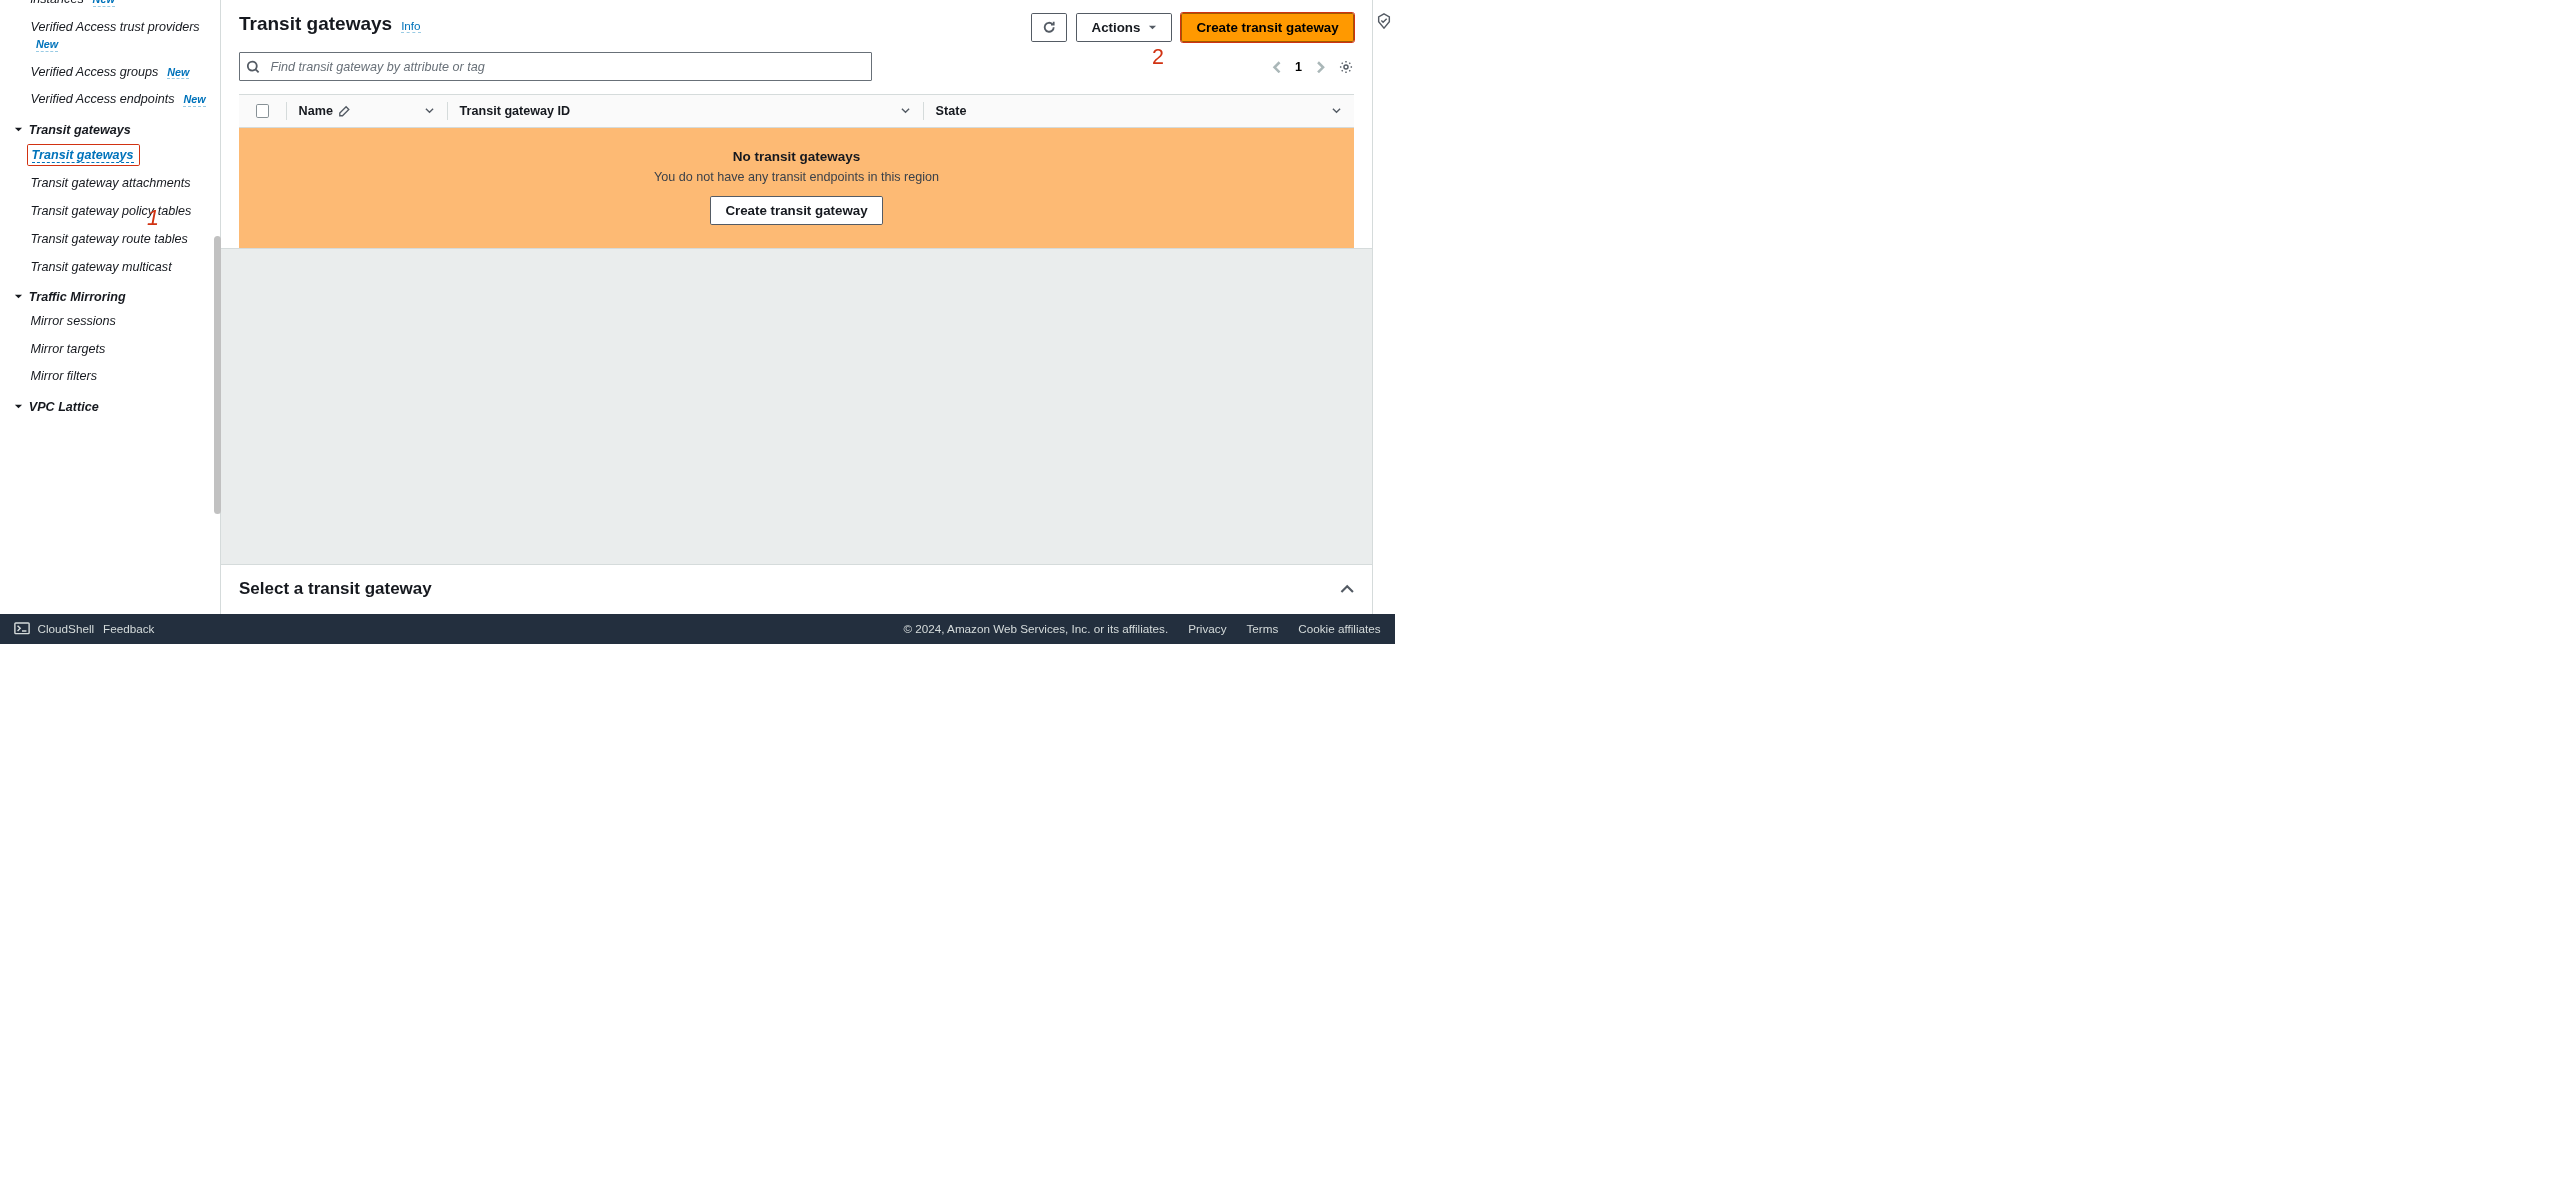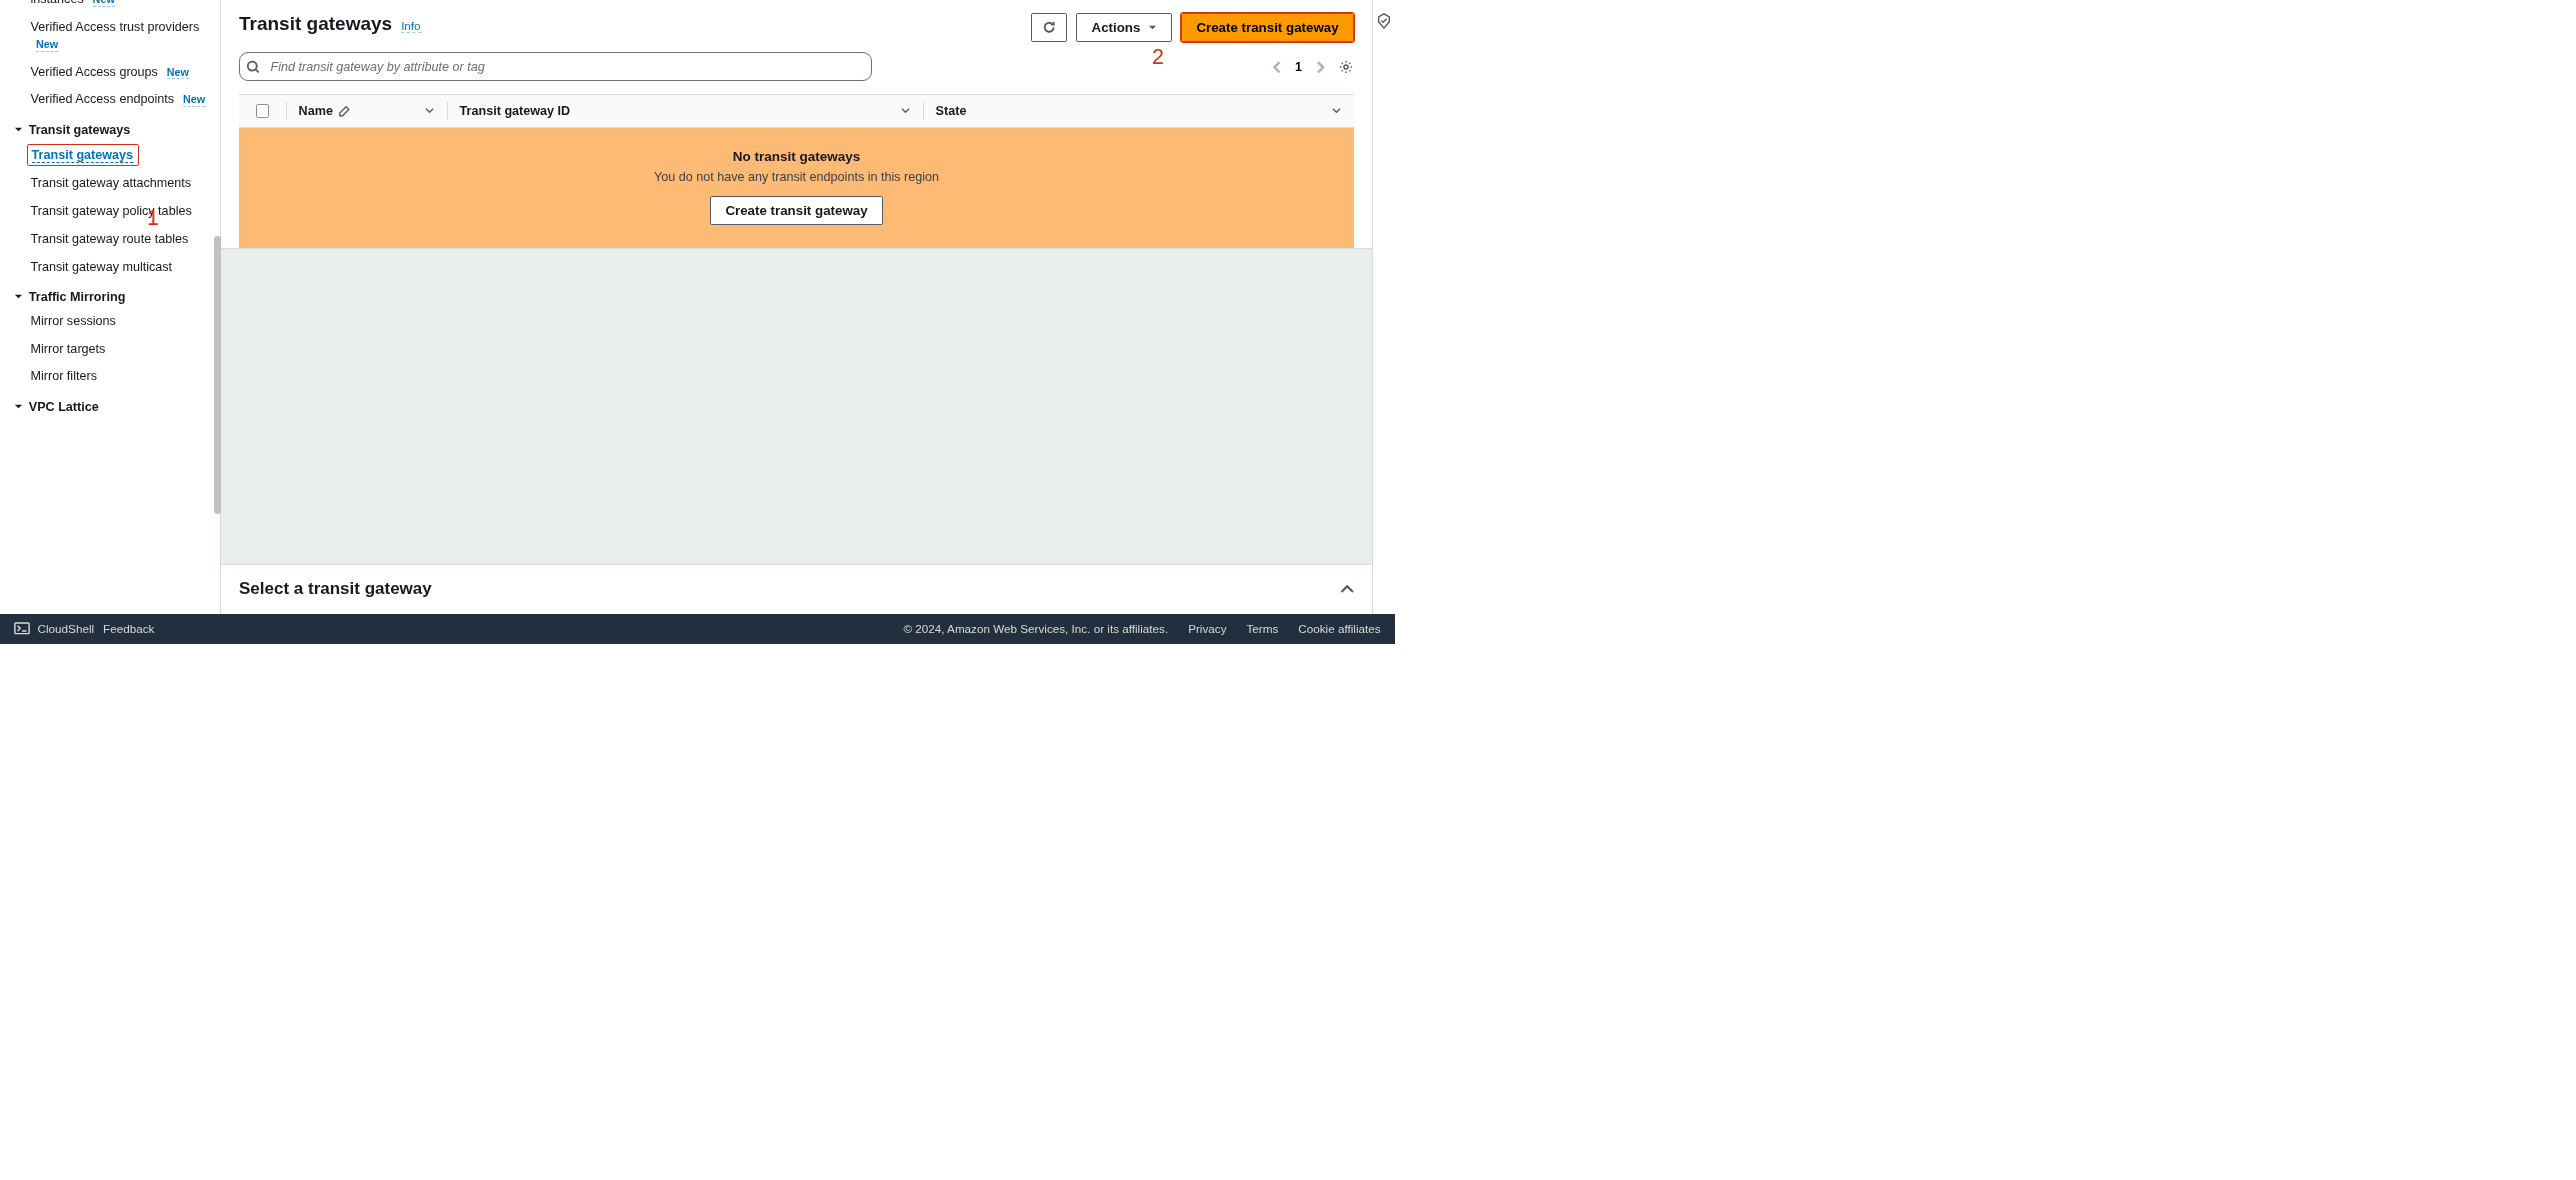--- a/index.html
+++ b/index.html
@@ -14,21 +14,21 @@
     --bg3:#eaeded;
     --dark:#232f3e;
     --blueline:#0972d3;
   }
   *{box-sizing:border-box}
   html,body{margin:0;padding:0;height:100%;font-family:"Amazon Ember","Helvetica Neue",Arial,sans-serif;color:var(--ink);font-size:12.6px;}
   body{display:flex;flex-direction:column;height:644px;width:1395px; overflow:hidden;}
   .workspace{flex:1 1 auto;display:flex;min-height:0;}
   
   .sidebar-wrap{width:221px;flex:0 0 221px;border-right:0.9px solid var(--border);position:relative;background:var(--bg);}
-  .sidebar{height:100%;overflow:hidden;padding-bottom:4px;}
+  .sidebar{height:100%;overflow:hidden;padding-bottom:4px;font-style:italic;}
   .sb-scroll{position:absolute;right:-0.9px;top:0;width:7.2px;height:100%;}
   .sb-scroll .track{position:absolute;right:0;top:0;bottom:0;width:7.2px;}
   .sb-scroll .thumb{position:absolute;right:0;top:236px;width:7.2px;height:278px;background:#c1c1c1;border-radius:3.6px;}
   .sb-item{padding:5.4px 10.8px 5.4px 30.5px;color:var(--ink);line-height:1.35;}
   .sb-item.clip{margin-top:-14.4px}
   .new-badge{color:var(--link);font-size:10.8px;margin-left:5.4px;border-bottom:0.9px dashed #99cbe4;padding-bottom:0.9px;font-weight:600}
   .sb-section{padding:9px 10.8px 3.6px 14.4px;font-weight:700;color:var(--ink);display:flex;align-items:center;gap:5.4px}
   .sb-section .caret{display:inline-flex}
   .sb-active-wrap{margin:1.8px 0 1.8px 27px;border:1.8px solid #d13212;border-radius:1.8px;display:inline-block;padding:2.7px 5.4px 3.6px 3.6px;}
   .sb-active{color:var(--link);font-weight:700;border-bottom:0.9px dashed var(--link)}
@@ -43,21 +43,21 @@
   .title{font-size:19px;font-weight:700;display:flex;align-items:baseline;gap:9px}
   .info-link{color:var(--link);font-size:11.7px;font-weight:400;border-bottom:0.9px dashed #99cbe4;cursor:pointer}
   .hdr-actions{display:flex;align-items:center;gap:9px}
   .btn{border:0.9px solid #545b64;background:#fff;border-radius:1.8px;height:29px;padding:0 14.4px;display:inline-flex;align-items:center;gap:7.2px;font-weight:700;color:var(--ink);cursor:pointer}
   .btn.icon{padding:0;width:36px;justify-content:center}
   .btn.primary{background:var(--brand-orange);border-color:#a05a00;color:#000;outline:1.8px solid #d13212;outline-offset:0.9px}
   .annot2{position:absolute;right:208px;top:45px;color:#d13212;font-size:21.5px;font-family:Arial}
 
   .toolbar{margin-top:10.8px;display:flex;align-items:center;justify-content:space-between;gap:14.4px;padding-bottom:12.6px}
   .search{position:relative;flex:0 0 633px}
-  .search input{width:100%;height:29px;border:0.9px solid #687078;border-radius:9px;padding:0 9px 0 30.5px;font-size:12.6px;font-family:inherit;color:var(--ink)}
+  .search input{width:100%;height:29px;border:0.9px solid #687078;border-radius:1px;padding:0 9px 0 30.5px;font-size:12.6px;font-family:inherit;color:var(--ink)}
   .search input::placeholder{color:#687078;font-style:italic}
   .search .sicon{position:absolute;left:7.2px;top:50%;transform:translateY(-50%)}
   .pager{display:flex;align-items:center;gap:12.6px}
   .pager-nav{display:flex;align-items:center;gap:10.8px;color:#687078}
   .pager-num{color:#000;font-weight:700}
   .gear{color:#545b64}
   .chev{color:#aab7b8}
 
   .table-head{display:flex;align-items:center;border-top:0.9px solid var(--border);border-bottom:0.9px solid var(--border);background:#fafafa;height:34px;}
   .th{display:flex;align-items:center;gap:5.4px;padding:0 12.6px;color:var(--ink);font-weight:700; position:relative;height:100%;}

